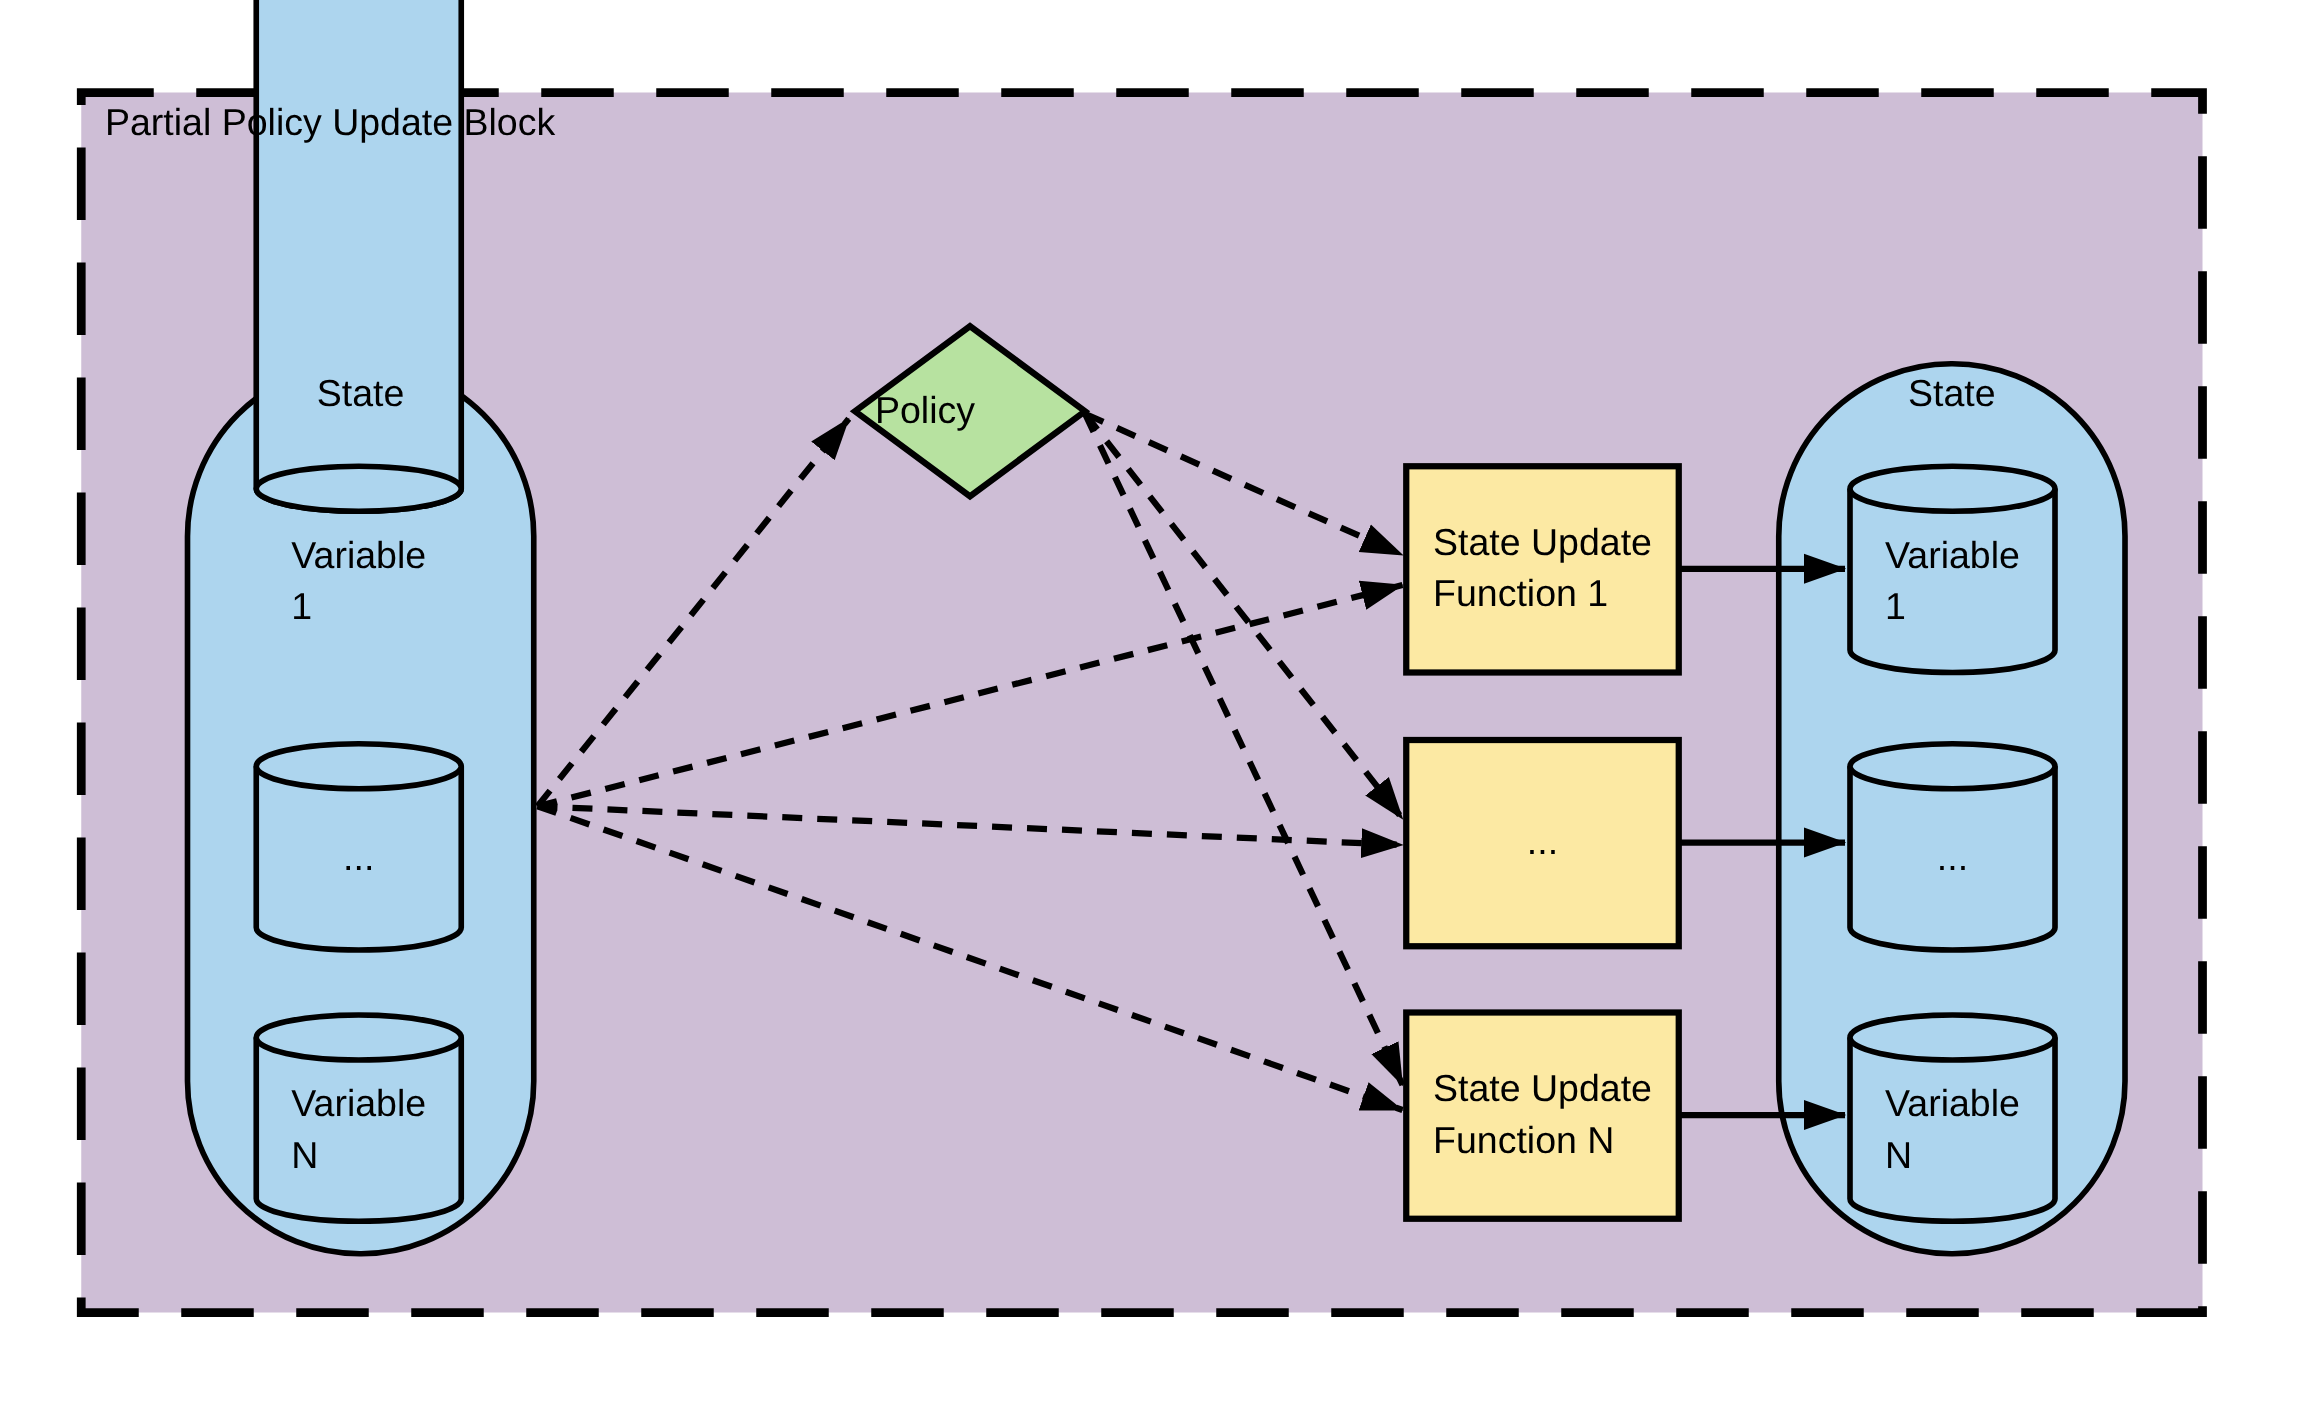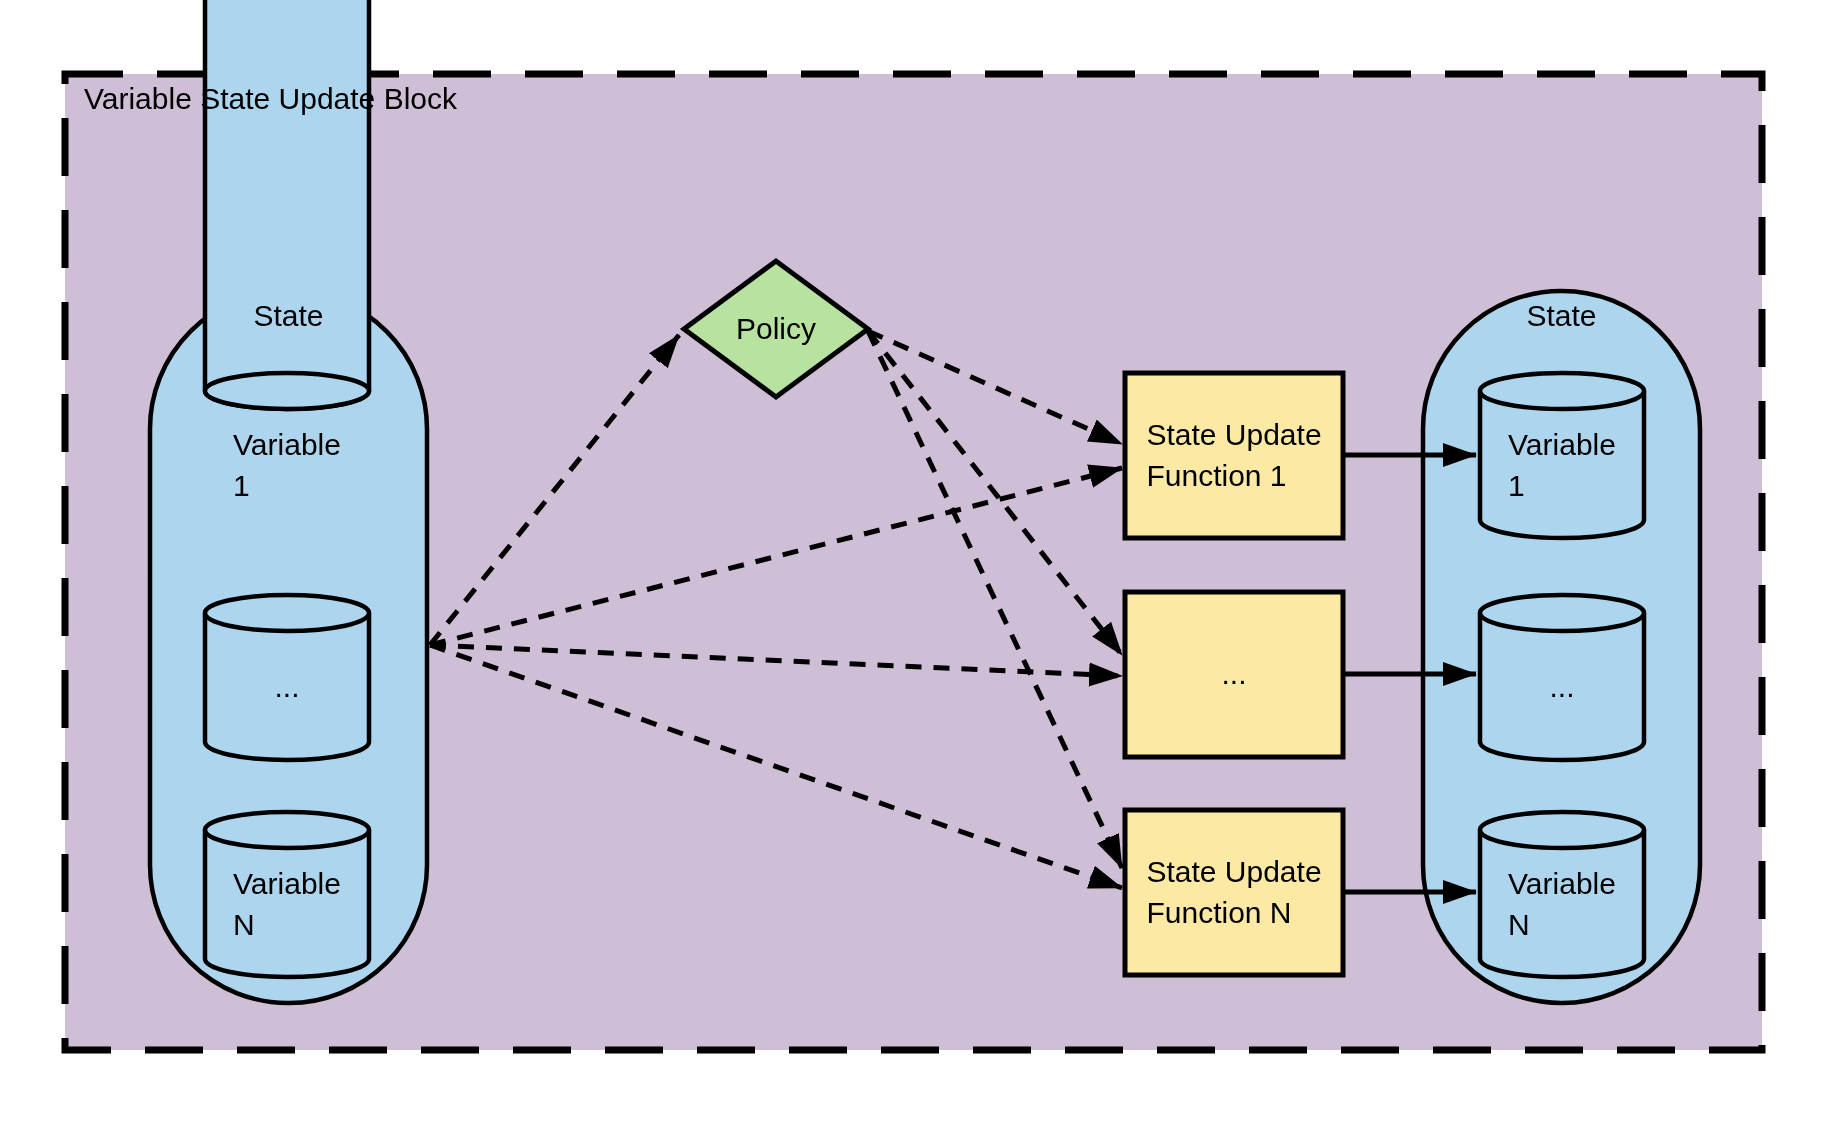--- a/index.html
+++ b/index.html
@@ -119,32 +119,32 @@
 
     <line class="arrow-dashed" x1="868" y1="331" x2="1122" y2="444" marker-end="url(#arrowhead)"></line>
     <line class="arrow-dashed" x1="868" y1="331" x2="1122" y2="655" marker-end="url(#arrowhead)"></line>
     <line class="arrow-dashed" x1="868" y1="331" x2="1122" y2="868" marker-end="url(#arrowhead)"></line>
 
     <line class="arrow-solid" x1="1343" y1="455" x2="1476" y2="455" marker-end="url(#arrowhead)"></line>
     <line class="arrow-solid" x1="1343" y1="674" x2="1476" y2="674" marker-end="url(#arrowhead)"></line>
     <line class="arrow-solid" x1="1343" y1="892" x2="1476" y2="892" marker-end="url(#arrowhead)"></line>
   </svg>
 
-  <div class="title-lbl" style="left:84px; top:82px;">Variable State Update Block</div>
+  <div class="title-lbl" style="left:84px; top:82px;">Partial Policy Update Block</div>
 
   <div class="lbl" style="left:150px; top:296px; width:277px; height:40px;">State</div>
   <div class="lbl" style="left:1423px; top:296px; width:277px; height:40px;">State</div>
 
   <div class="lbl" style="left:205px; top:398px; width:164px; height:135px;">Variable
 1</div>
   <div class="lbl" style="left:205px; top:620px; width:164px; height:135px;">...</div>
   <div class="lbl" style="left:205px; top:837px; width:164px; height:135px;">Variable
 N</div>
 
-  <div class="lbl" style="left:684px; top:261px; width:184px; height:136px;">Policy</div>
+  <div class="lbl" style="left:648px; top:261px; width:184px; height:136px;">Policy</div>
 
   <div class="lbl" style="left:1125px; top:373px; width:218px; height:165px;">State Update
 Function 1</div>
   <div class="lbl" style="left:1125px; top:592px; width:218px; height:165px;">...</div>
   <div class="lbl" style="left:1125px; top:810px; width:218px; height:165px;">State Update
 Function N</div>
 
   <div class="lbl" style="left:1480px; top:398px; width:164px; height:135px;">Variable
 1</div>
   <div class="lbl" style="left:1480px; top:620px; width:164px; height:135px;">...</div>

